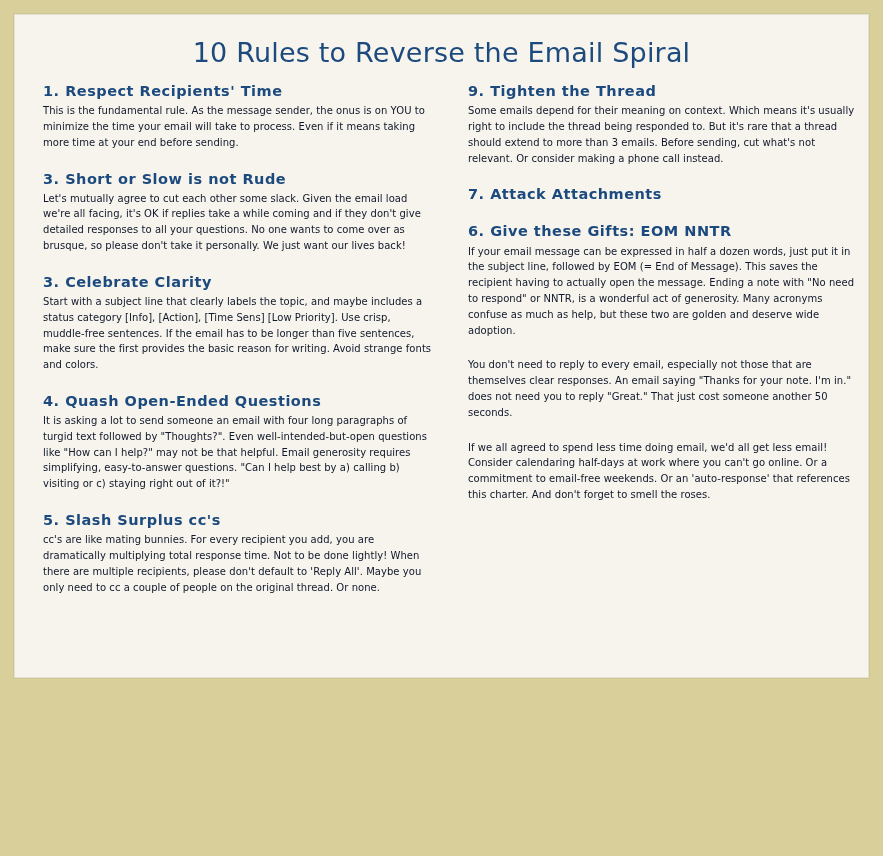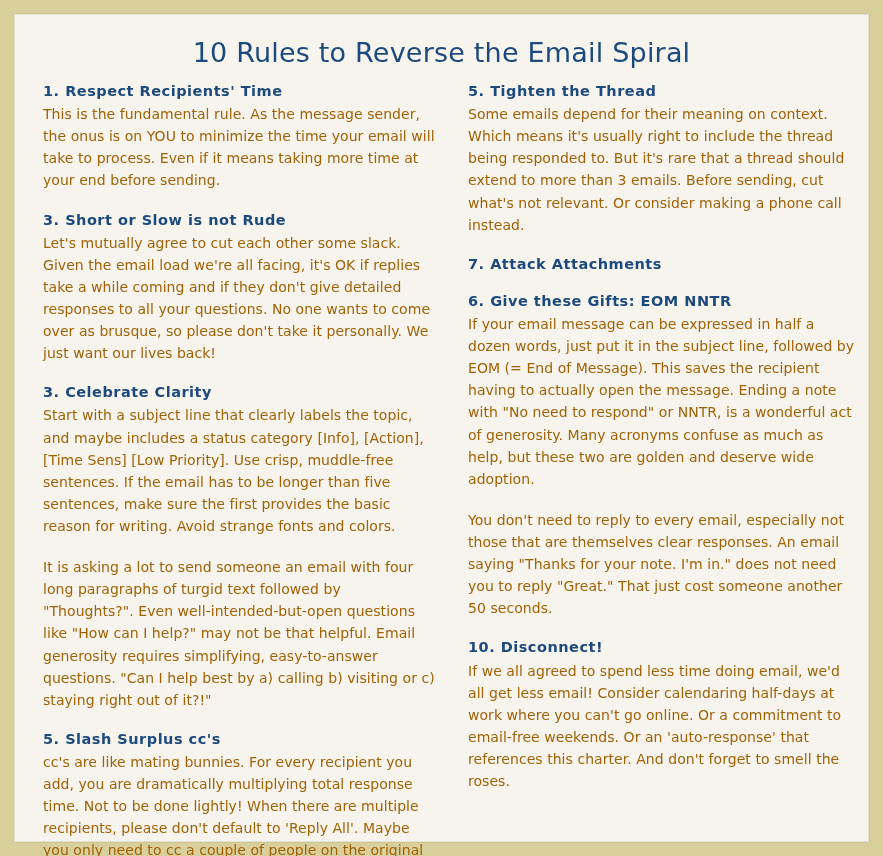--- a/index.html
+++ b/index.html
@@ -11,21 +11,21 @@
     height: 856px;
     background: #d9cf9a;
     font-family: "DejaVu Sans", sans-serif;
     overflow: hidden;
   }
   .poster {
     position: absolute;
     left: 14px;
     top: 14px;
     width: 855px;
-    height: 828px;
+    height: 664px;
     background: #f6f4ec;
     box-sizing: border-box;
     border: 1px solid #e6e1cf;
     box-shadow: 0 0 0 1px #cfc697;
   }
   .title {
     text-align: center;
     color: #1c4a7e;
     font-size: 27px;
     font-weight: normal;
@@ -49,22 +49,22 @@
   }
   .rule-title {
     color: #1c4a7e;
     font-size: 14.5px;
     font-weight: bold;
     letter-spacing: 0.5px;
     margin: 0 0 3px 0;
     line-height: 1.25;
   }
   .rule-body {
-    color: #a16207;
-    font-size: 14px;
+    color: #0f172a;
+    font-size: 10px;
     line-height: 1.58;
     margin: 0;
     letter-spacing: 0.05px;
   }
 </style>
 </head>
 <body>
 
 <div class="poster">
   <h1 class="title">10 Rules to Reverse the Email Spiral</h1>
@@ -82,51 +82,51 @@
         <p class="rule-title">3. Short or Slow is not Rude</p>
         <p class="rule-body">Let's mutually agree to cut each other some slack. Given the email load we're all facing, it's OK if replies take a while coming and if they don't give detailed responses to all your questions. No one wants to come over as brusque, so please don't take it personally. We just want our lives back!</p>
       </div>
 
       <div class="rule">
         <p class="rule-title">3. Celebrate Clarity</p>
         <p class="rule-body">Start with a subject line that clearly labels the topic, and maybe includes a status category [Info], [Action], [Time Sens] [Low Priority]. Use crisp, muddle-free sentences. If the email has to be longer than five sentences, make sure the first provides the basic reason for writing. Avoid strange fonts and colors.</p>
       </div>
 
       <div class="rule">
+        <p class="rule-title">4. Quash Open-Ended Questions</p>
         <p class="rule-body">It is asking a lot to send someone an email with four long paragraphs of turgid text followed by "Thoughts?". Even well-intended-but-open questions like "How can I help?" may not be that helpful. Email generosity requires simplifying, easy-to-answer questions. "Can I help best by a) calling b) visiting or c) staying right out of it?!"</p>
       </div>
 
       <div class="rule">
         <p class="rule-title">5. Slash Surplus cc's</p>
         <p class="rule-body">cc's are like mating bunnies. For every recipient you add, you are dramatically multiplying total response time. Not to be done lightly! When there are multiple recipients, please don't default to 'Reply All'. Maybe you only need to cc a couple of people on the original thread. Or none.</p>
       </div>
 
     </div>
 
     <div class="col">
 
       <div class="rule">
-        <p class="rule-title">5. Tighten the Thread</p>
+        <p class="rule-title">9. Tighten the Thread</p>
         <p class="rule-body">Some emails depend for their meaning on context. Which means it's usually right to include the thread being responded to. But it's rare that a thread should extend to more than 3 emails. Before sending, cut what's not relevant. Or consider making a phone call instead.</p>
       </div>
 
       <div class="rule">
         <p class="rule-title">7. Attack Attachments</p>
       </div>
 
       <div class="rule">
         <p class="rule-title">6. Give these Gifts: EOM NNTR</p>
         <p class="rule-body">If your email message can be expressed in half a dozen words, just put it in the subject line, followed by EOM (= End of Message). This saves the recipient having to actually open the message. Ending a note with "No need to respond" or NNTR, is a wonderful act of generosity. Many acronyms confuse as much as help, but these two are golden and deserve wide adoption.</p>
       </div>
 
       <div class="rule">
         <p class="rule-body">You don't need to reply to every email, especially not those that are themselves clear responses. An email saying "Thanks for your note. I'm in." does not need you to reply "Great." That just cost someone another 50 seconds.</p>
       </div>
 
       <div class="rule">
-        <p class="rule-title">10. Disconnect!</p>
         <p class="rule-body">If we all agreed to spend less time doing email, we'd all get less email! Consider calendaring half-days at work where you can't go online. Or a commitment to email-free weekends. Or an 'auto-response' that references this charter. And don't forget to smell the roses.</p>
       </div>
 
     </div>
 
   </div>
 </div>
 
 </body></html>

